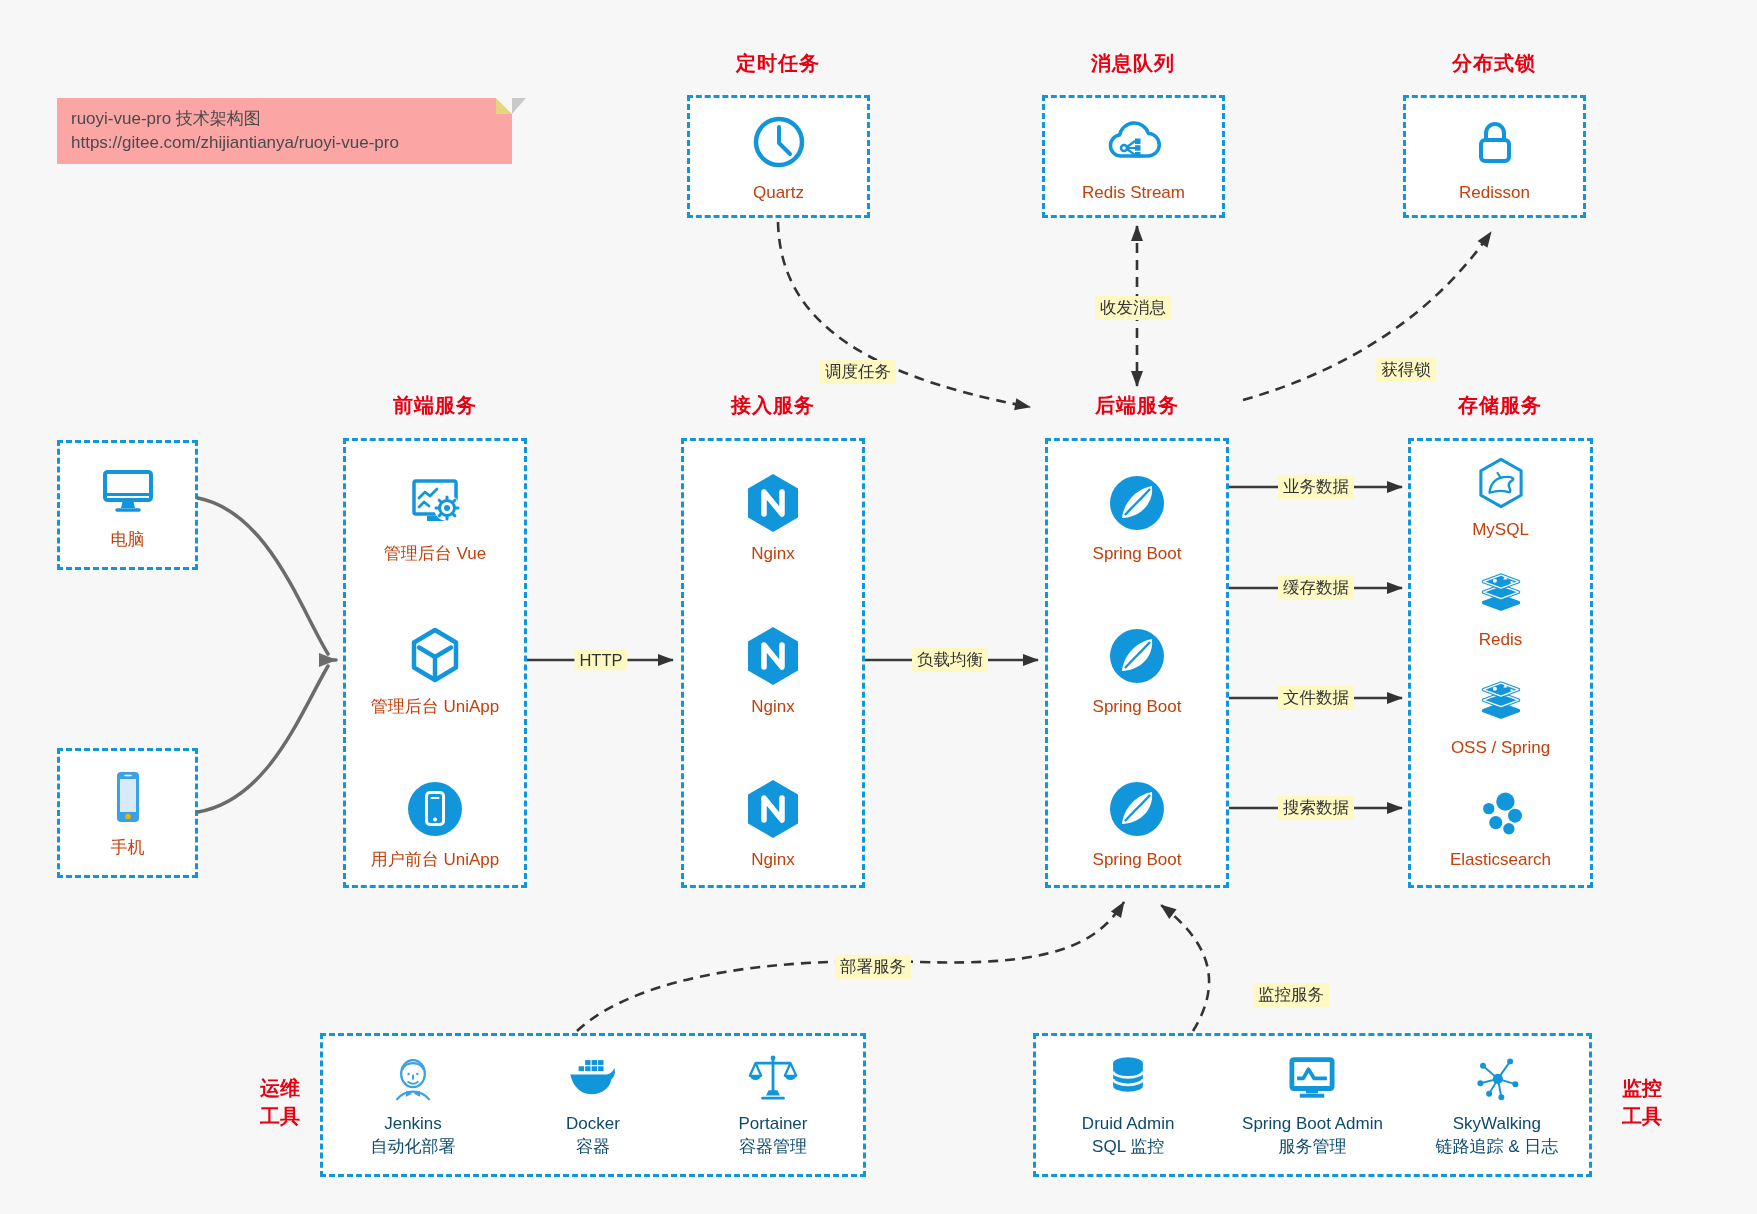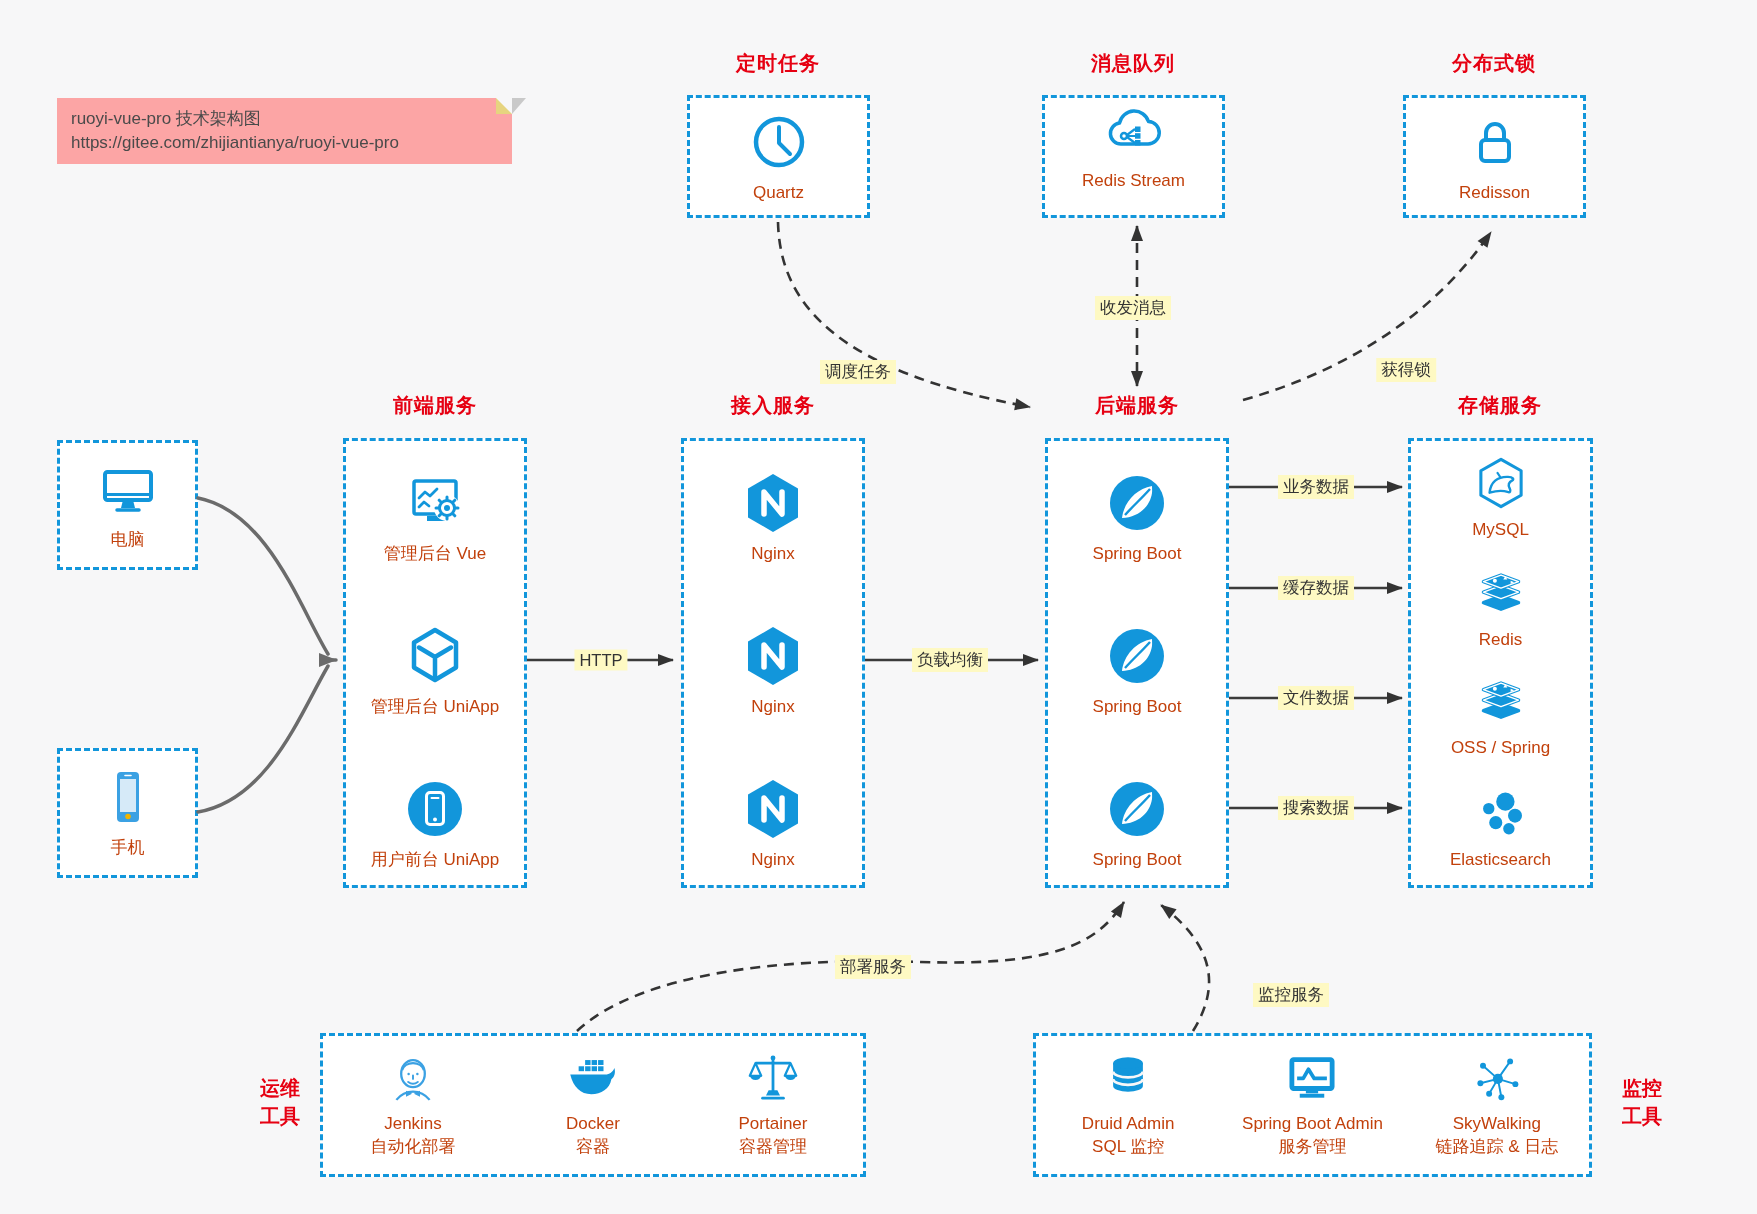--- a/index.html
+++ b/index.html
@@ -21,21 +21,21 @@
           text-align:center;width:60px;z-index:4;}
 
   .item{position:absolute;left:0;right:0;display:flex;flex-direction:column;align-items:center;}
   .item .lbl{margin-top:7px;font-size:17px;color:#c2410c;white-space:nowrap;text-align:center;line-height:23px;}
   .icon64{width:64px;height:64px;}
   .icon56{width:56px;height:56px;}
 
   
   .toolrow{display:flex;justify-content:space-around;align-items:flex-start;height:100%;padding-top:14px;box-sizing:border-box;}
   .toolitem{display:flex;flex-direction:column;align-items:center;width:33%;}
-  .toolitem .lbl{margin-top:6px;font-size:17px;color:#c2410c;text-align:center;line-height:23px;white-space:nowrap;}
+  .toolitem .lbl{margin-top:6px;font-size:17px;color:#0c4a6e;text-align:center;line-height:23px;white-space:nowrap;}
 
   
   .edge-label{position:absolute;transform:translate(-50%,-50%);background:#fef9c3;color:#333;
           font-size:16.5px;padding:1px 5px;white-space:nowrap;z-index:4;}
 
   svg.overlay{position:absolute;left:0;top:0;z-index:3;pointer-events:none;}
   .dbox{z-index:1;}
 </style>
 </head>
 <body>
@@ -198,21 +198,21 @@
 
 <div class="dbox" style="left:687px;top:95px;width:183px;height:123px;">
   <div class="item" style="top:12px;">
     <svg class="icon64">
           <use href="#sym-clock"></use>
         </svg>
     <div class="lbl">Quartz</div>
   </div>
 </div>
 <div class="dbox" style="left:1042px;top:95px;width:183px;height:123px;">
-  <div class="item" style="top:0;">
+  <div class="item" style="top:12px;">
     <svg class="icon64">
           <use href="#sym-cloudstream"></use>
         </svg>
     <div class="lbl">Redis Stream</div>
   </div>
 </div>
 <div class="dbox" style="left:57px;top:440px;width:141px;height:130px;">
   <div class="item" style="top:14px;">
     <svg class="icon64">
           <use href="#sym-computer"></use>

